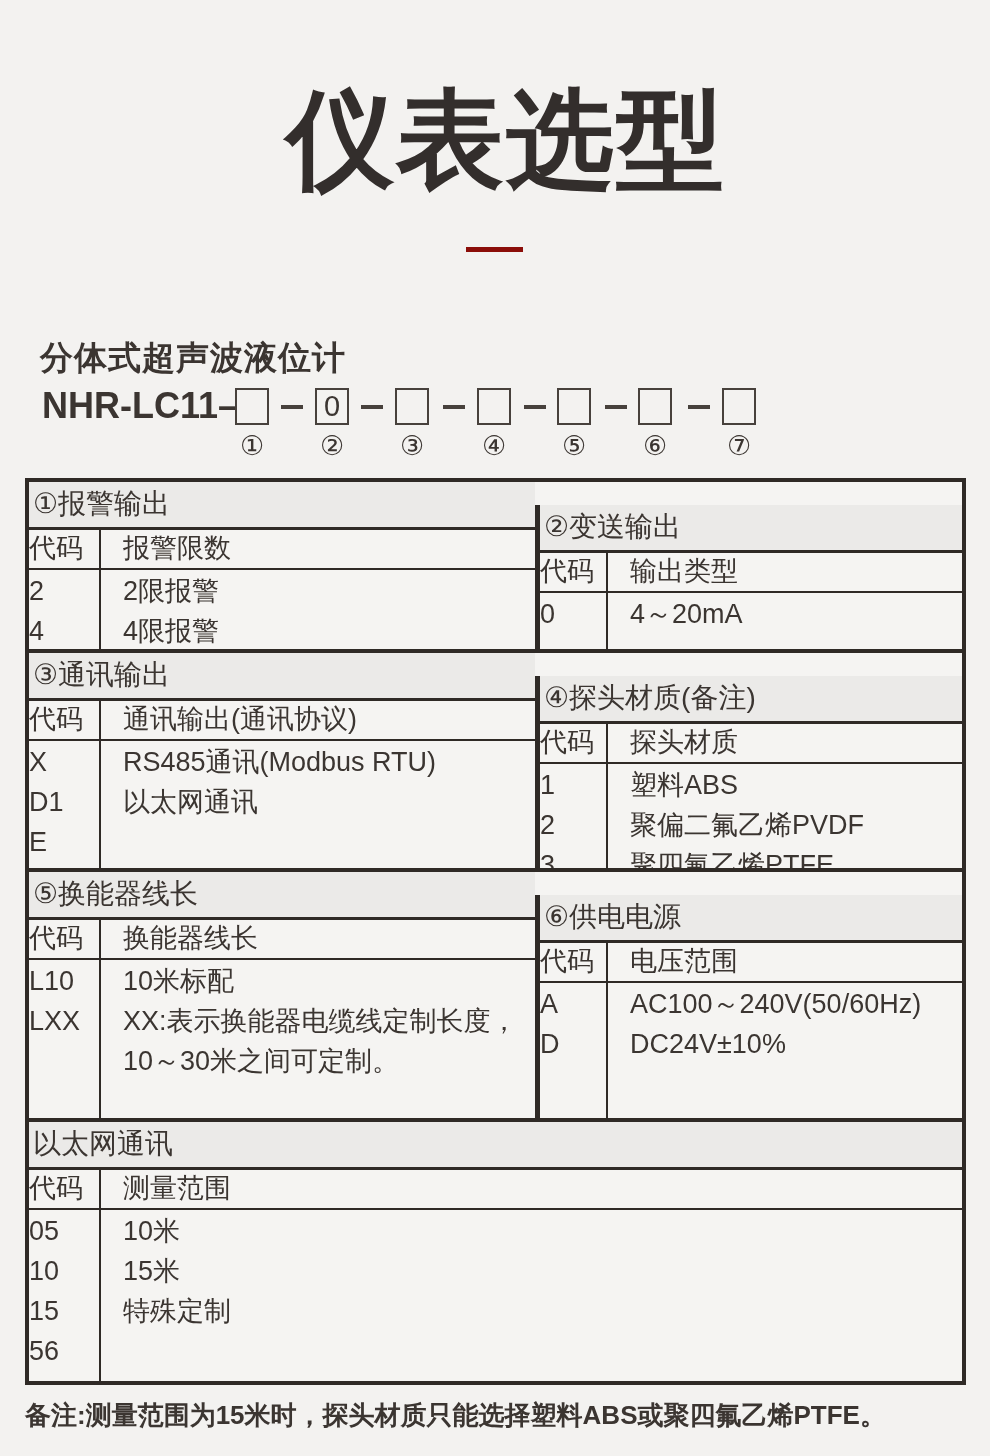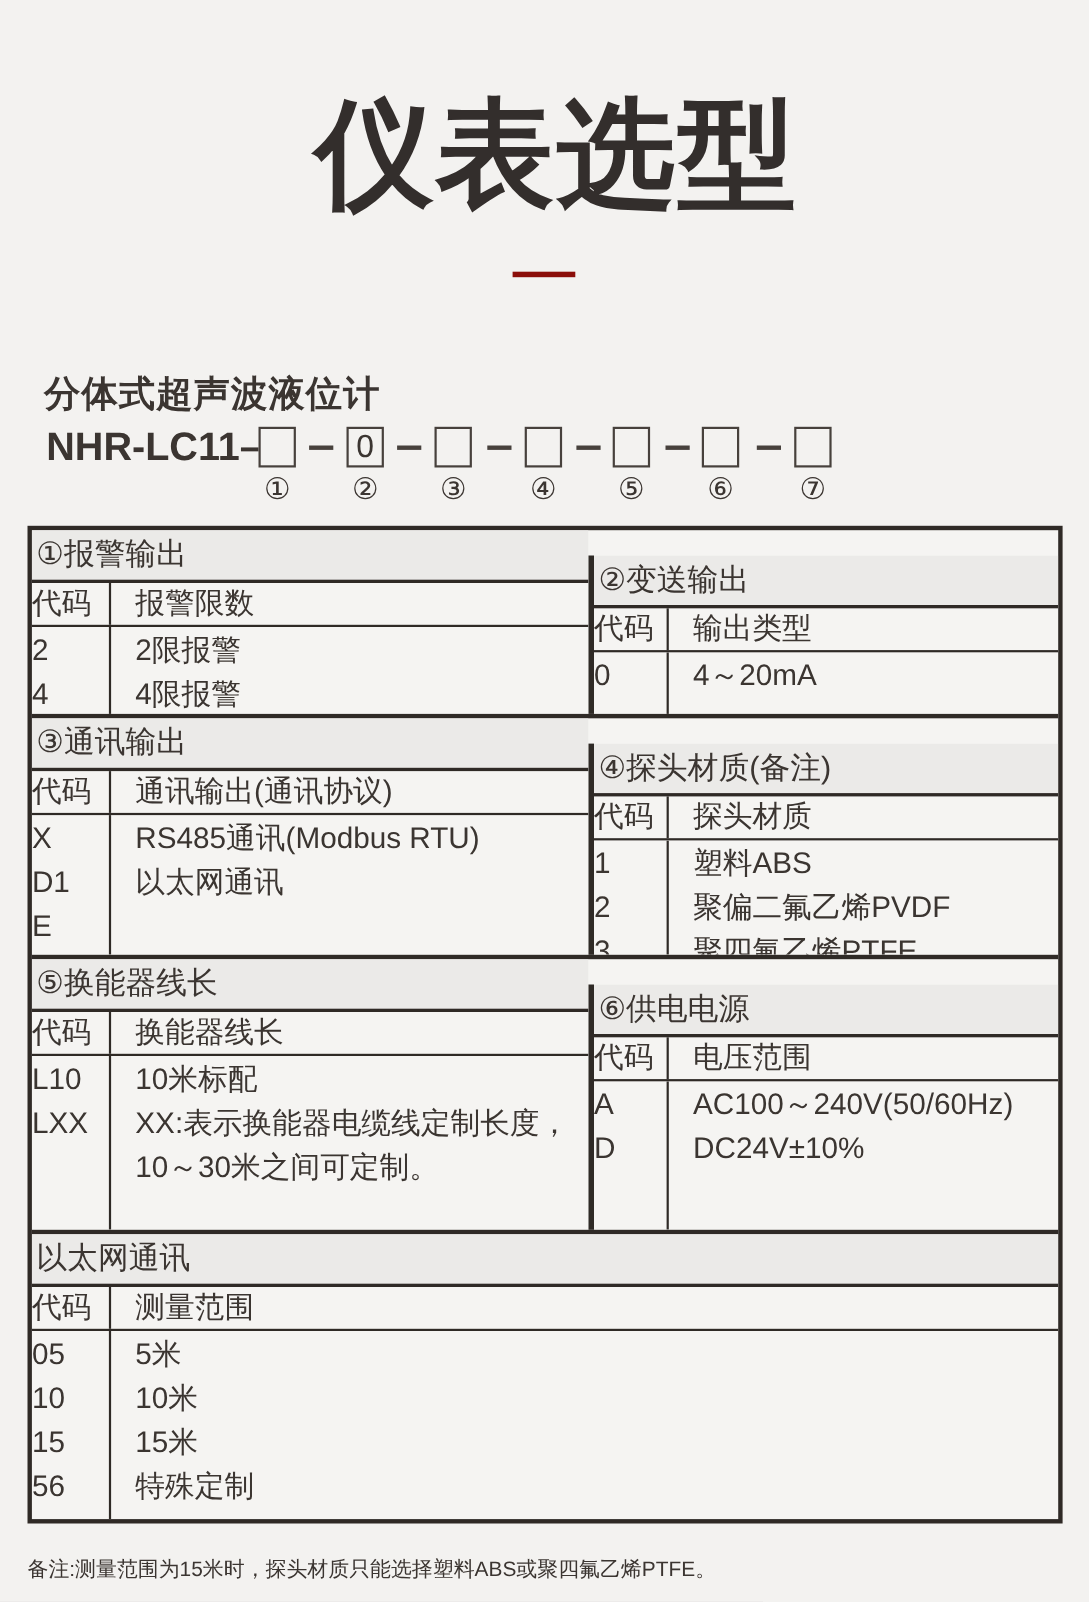--- a/index.html
+++ b/index.html
@@ -83,21 +83,21 @@
   .code-w{width:72px;flex:0 0 72px;border-right:2px solid var(--border);}
   .right-pair .code-w{width:68px;flex:0 0 68px;}
   .head-line{line-height:37px;font-size:27px;font-weight:500;white-space:nowrap;}
   .desc-pad{padding-left:22px;flex:1 1 auto;min-width:0;}
   .body{display:flex;flex:1 1 auto;overflow:hidden;}
   .code-col,.desc-col{padding-top:1px;}
   .line{height:40px;line-height:40px;font-size:27px;font-weight:500;white-space:nowrap;}
   
   .note{
     position:absolute;left:25px;top:1398px;
-    font-size:19px;font-weight:400;white-space:nowrap;margin-top:16px;
+    font-size:26px;font-weight:700;white-space:nowrap;
   }
 </style>
 </head>
 <body>
 
 <div class="page">
 
   <div class="title">仪表选型</div>
   <div class="accent"></div>
 
@@ -238,21 +238,20 @@
             <div class="desc-pad head-line">测量范围</div>
           </div>
           <div class="body">
             <div class="code-w code-col">
               <div class="line">05</div>
               <div class="line">10</div>
               <div class="line">15</div>
               <div class="line">56</div>
             </div>
             <div class="desc-pad desc-col">
-              <div class="line">5米</div>
               <div class="line">10米</div>
               <div class="line">15米</div>
               <div class="line">特殊定制</div>
             </div>
           </div>
         </div>
       </div>
     </div>
 
   <div class="note">备注:测量范围为15米时，探头材质只能选择塑料ABS或聚四氟乙烯PTFE。</div>

